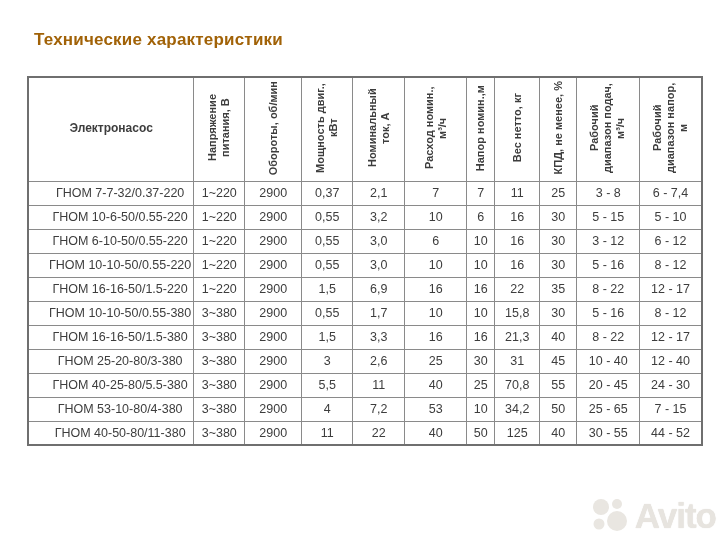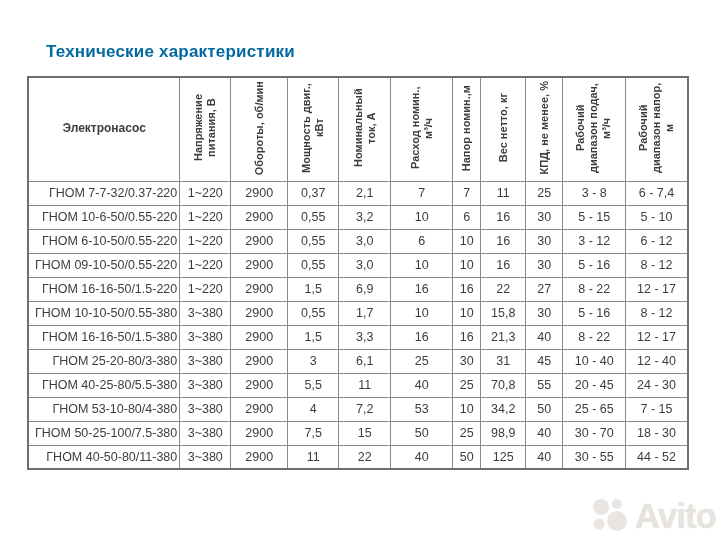--- a/index.html
+++ b/index.html
@@ -7,24 +7,24 @@
   body {
     width: 720px; height: 537px;
     background: #ffffff;
     font-family: "Liberation Sans", sans-serif;
     position: relative;
     overflow: hidden;
   }
   .title {
     position: absolute;
     left: 30px; top: 26px;
-    margin: 16px;
+    margin: 4px;
     font-size: 17px;
     font-weight: bold;
-    color: #0369a1;
+    color: #a16207;
     letter-spacing: 0.2px;
   }
   table.spec-table {
     position: absolute;
     left: 27px; top: 76px;
     border-collapse: collapse;
     table-layout: fixed;
     border: 2px solid #6f6f6f;
   }
   .spec-table th, .spec-table td {
@@ -52,22 +52,22 @@
   }
   .hdr-h { display: inline-block; font-size: 12px; }
   .spec-table td {
     height: 24px;
     font-size: 12.5px;
     text-align: center;
     padding: 0 2px;
     white-space: nowrap;
   }
   td.cell-name {
-    text-align: right;
-    padding-left: 6px;
+    text-align: center;
+    padding-left: 20px;
   }
   col.c0 { width: 150px; }
   col.c1 { width: 51px; }
   col.c2 { width: 57px; }
   col.c3 { width: 51px; }
   col.c4 { width: 52px; }
   col.c5 { width: 62px; }
   col.c6 { width: 28px; }
   col.c7 { width: 45px; }
   col.c8 { width: 37px; }
@@ -161,42 +161,42 @@
           <td class="cell-val">0,55</td>
           <td class="cell-val">3,0</td>
           <td class="cell-val">6</td>
           <td class="cell-val">10</td>
           <td class="cell-val">16</td>
           <td class="cell-val">30</td>
           <td class="cell-val">3 - 12</td>
           <td class="cell-val">6 - 12</td>
         </tr>
         <tr>
-          <td class="cell-name">ГНОМ 09-10-50/0.55-220</td>
+          <td class="cell-name">ГНОМ 10-10-50/0.55-220</td>
           <td class="cell-val">1~220</td>
           <td class="cell-val">2900</td>
           <td class="cell-val">0,55</td>
           <td class="cell-val">3,0</td>
           <td class="cell-val">10</td>
           <td class="cell-val">10</td>
           <td class="cell-val">16</td>
           <td class="cell-val">30</td>
           <td class="cell-val">5 - 16</td>
           <td class="cell-val">8 - 12</td>
         </tr>
         <tr>
           <td class="cell-name">ГНОМ 16-16-50/1.5-220</td>
           <td class="cell-val">1~220</td>
           <td class="cell-val">2900</td>
           <td class="cell-val">1,5</td>
           <td class="cell-val">6,9</td>
           <td class="cell-val">16</td>
           <td class="cell-val">16</td>
           <td class="cell-val">22</td>
-          <td class="cell-val">27</td>
+          <td class="cell-val">35</td>
           <td class="cell-val">8 - 22</td>
           <td class="cell-val">12 - 17</td>
         </tr>
         <tr>
           <td class="cell-name">ГНОМ 10-10-50/0.55-380</td>
           <td class="cell-val">3~380</td>
           <td class="cell-val">2900</td>
           <td class="cell-val">0,55</td>
           <td class="cell-val">1,7</td>
           <td class="cell-val">10</td>
@@ -217,21 +217,21 @@
           <td class="cell-val">21,3</td>
           <td class="cell-val">40</td>
           <td class="cell-val">8 - 22</td>
           <td class="cell-val">12 - 17</td>
         </tr>
         <tr>
           <td class="cell-name">ГНОМ 25-20-80/3-380</td>
           <td class="cell-val">3~380</td>
           <td class="cell-val">2900</td>
           <td class="cell-val">3</td>
-          <td class="cell-val">6,1</td>
+          <td class="cell-val">2,6</td>
           <td class="cell-val">25</td>
           <td class="cell-val">30</td>
           <td class="cell-val">31</td>
           <td class="cell-val">45</td>
           <td class="cell-val">10 - 40</td>
           <td class="cell-val">12 - 40</td>
         </tr>
         <tr>
           <td class="cell-name">ГНОМ 40-25-80/5.5-380</td>
           <td class="cell-val">3~380</td>
@@ -250,33 +250,20 @@
           <td class="cell-val">3~380</td>
           <td class="cell-val">2900</td>
           <td class="cell-val">4</td>
           <td class="cell-val">7,2</td>
           <td class="cell-val">53</td>
           <td class="cell-val">10</td>
           <td class="cell-val">34,2</td>
           <td class="cell-val">50</td>
           <td class="cell-val">25 - 65</td>
           <td class="cell-val">7 - 15</td>
-        </tr>
-        <tr>
-          <td class="cell-name">ГНОМ 50-25-100/7.5-380</td>
-          <td class="cell-val">3~380</td>
-          <td class="cell-val">2900</td>
-          <td class="cell-val">7,5</td>
-          <td class="cell-val">15</td>
-          <td class="cell-val">50</td>
-          <td class="cell-val">25</td>
-          <td class="cell-val">98,9</td>
-          <td class="cell-val">40</td>
-          <td class="cell-val">30 - 70</td>
-          <td class="cell-val">18 - 30</td>
         </tr>
         <tr>
           <td class="cell-name">ГНОМ 40-50-80/11-380</td>
           <td class="cell-val">3~380</td>
           <td class="cell-val">2900</td>
           <td class="cell-val">11</td>
           <td class="cell-val">22</td>
           <td class="cell-val">40</td>
           <td class="cell-val">50</td>
           <td class="cell-val">125</td>

